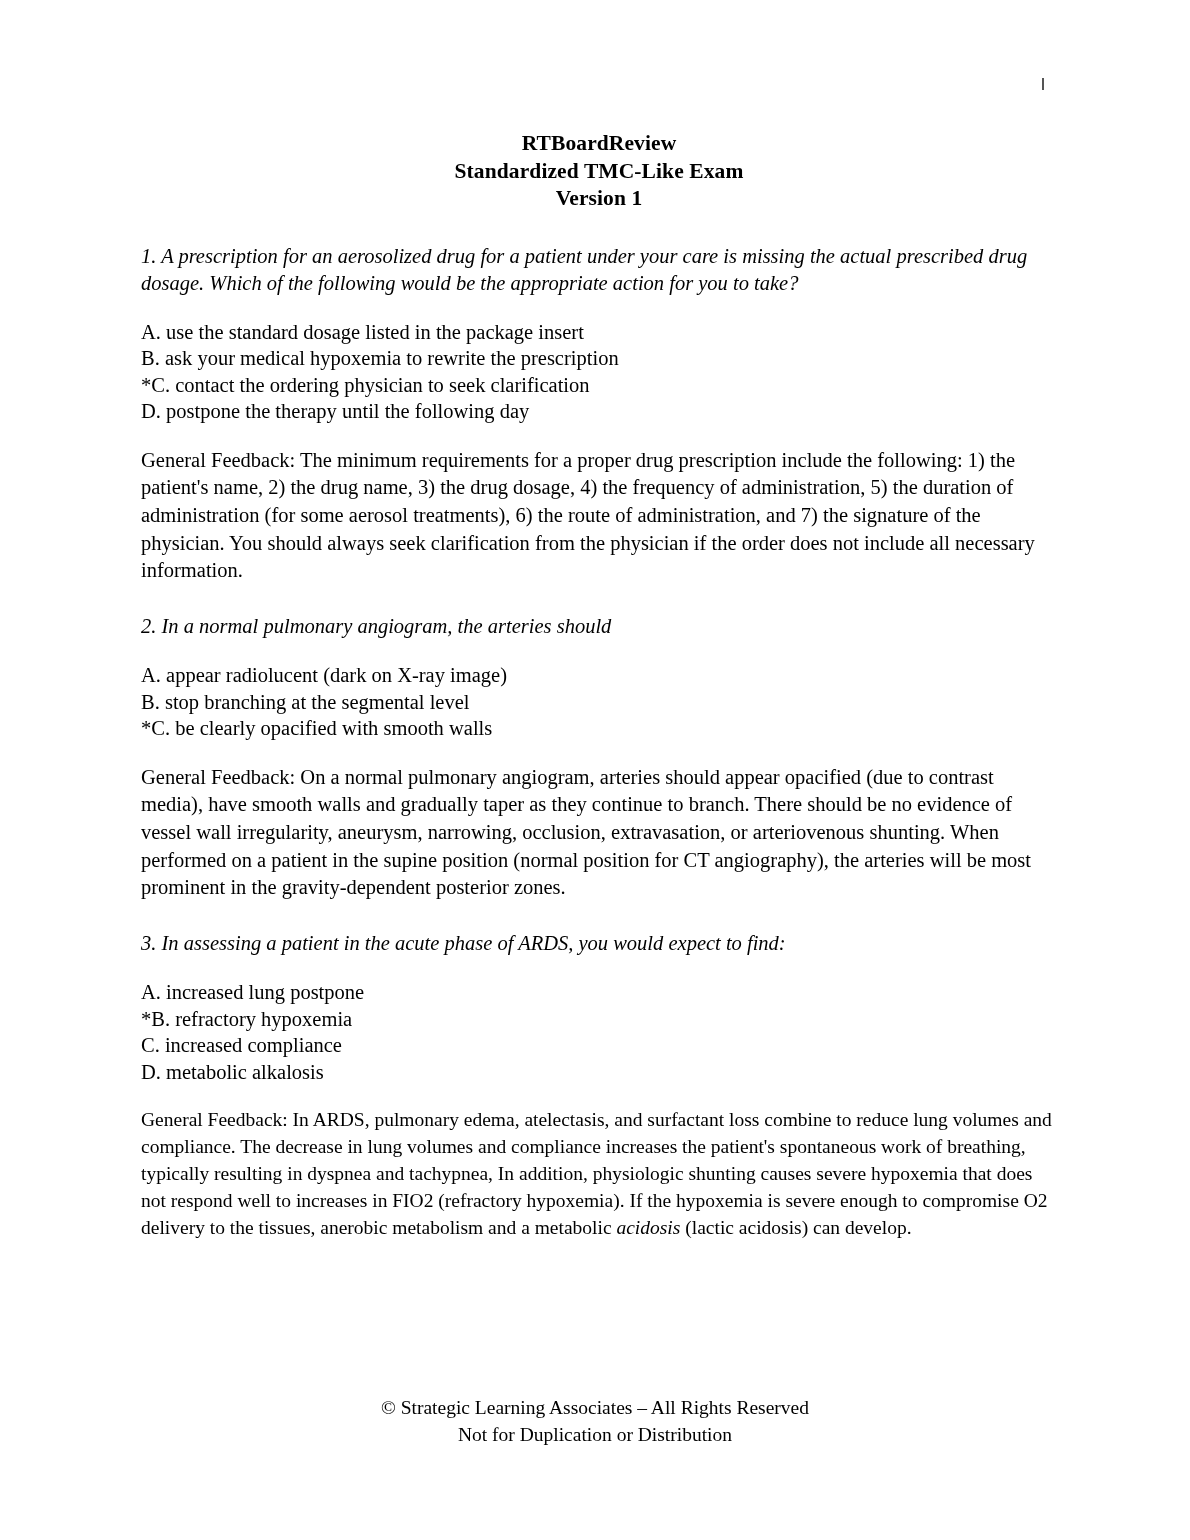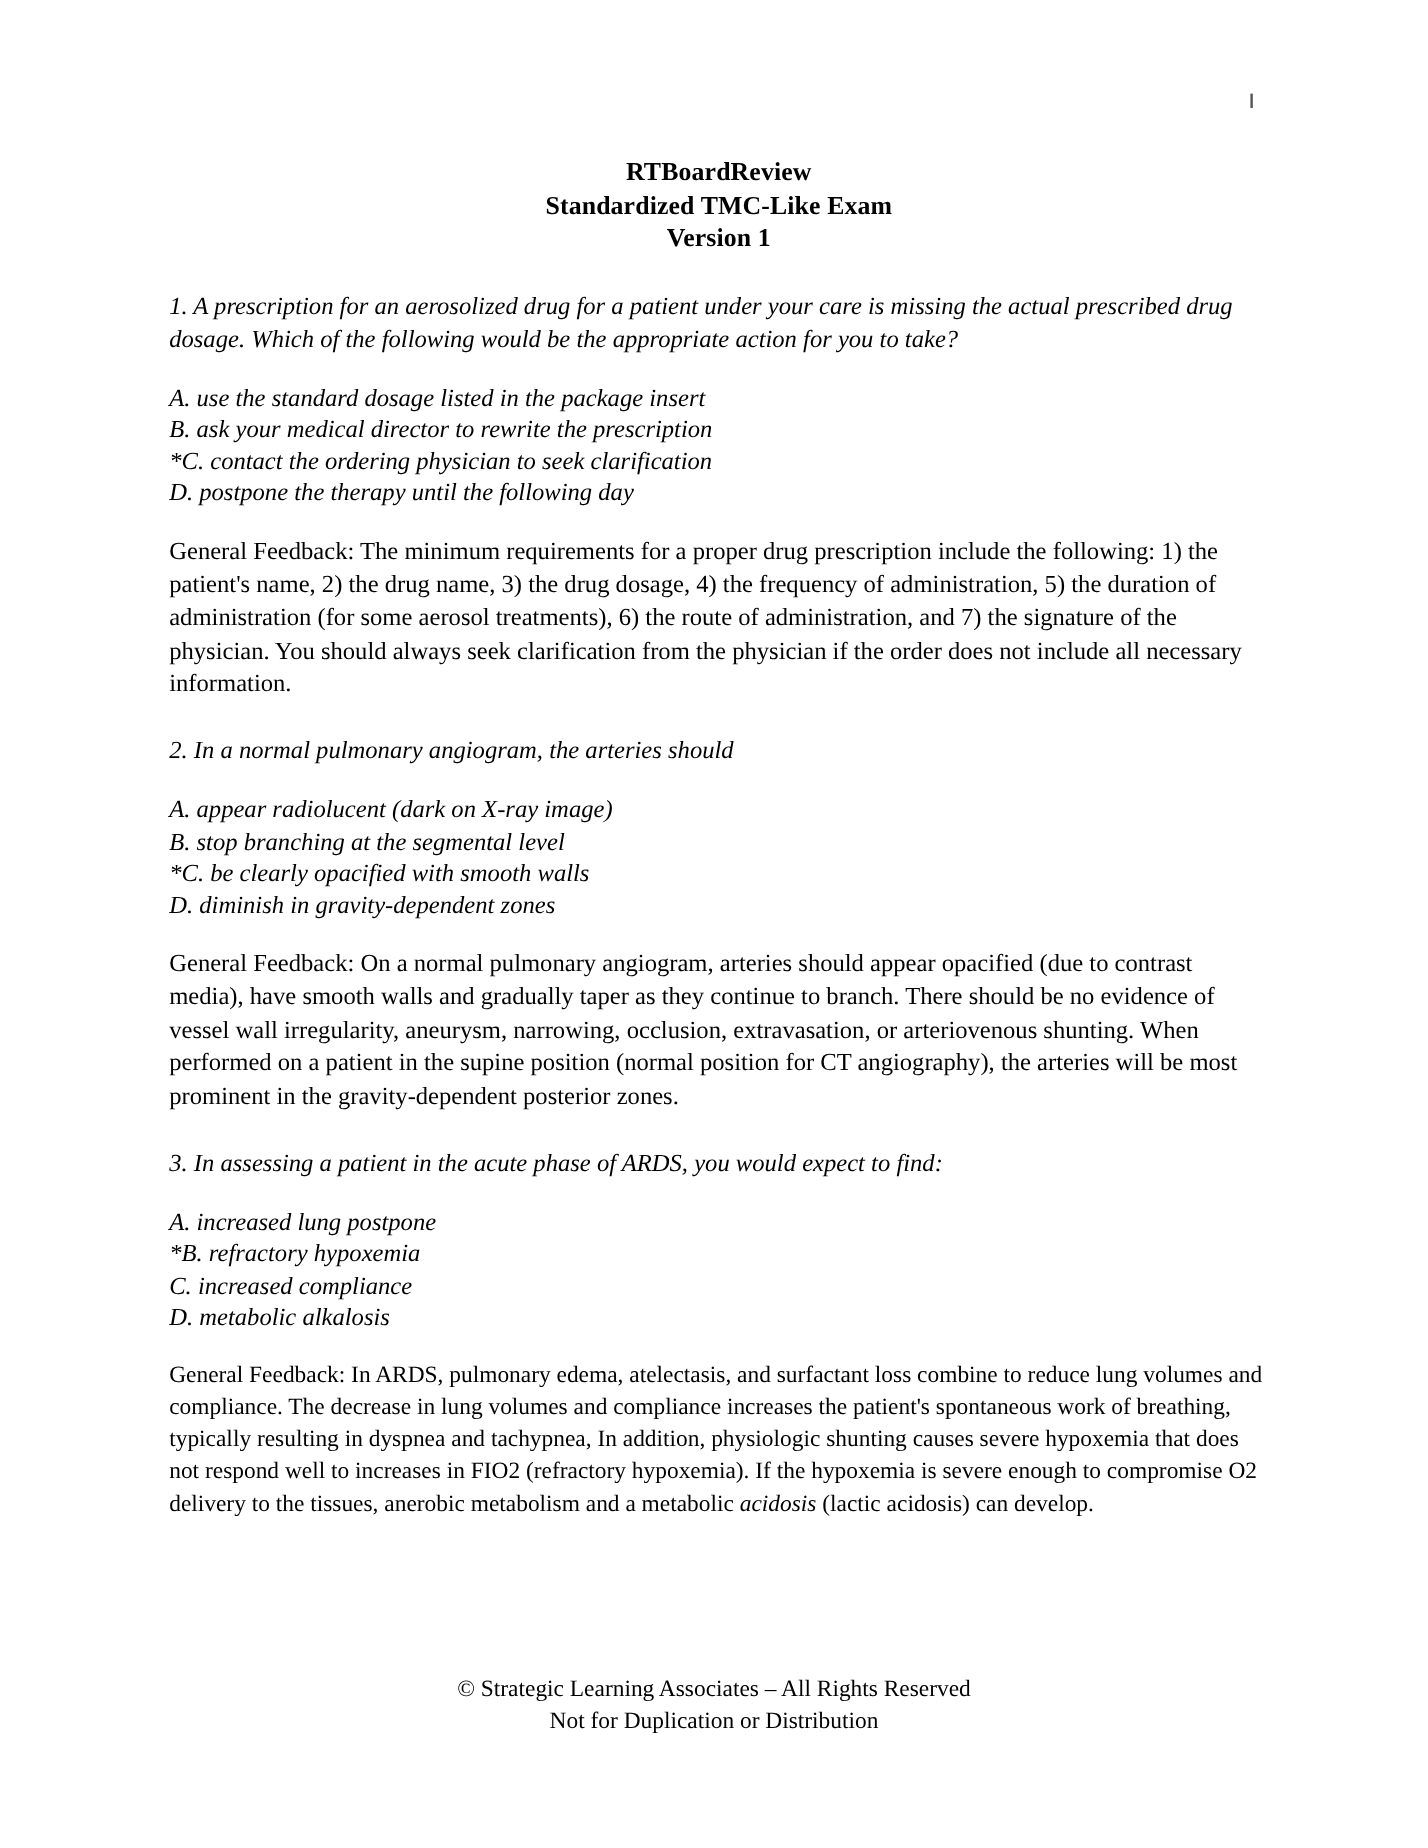--- a/index.html
+++ b/index.html
@@ -53,21 +53,20 @@
     font-size: 20.5px;
     line-height: 1.33;
     text-align: left;
     margin: 0 0 22px 0;
     font-style: italic;
   }
   .choices {
     font-size: 20.5px;
     line-height: 1.29;
     margin: 0 0 22px 0;
-    font-style: italic;
   }
   .choice { display: block; }
   .feedback {
     font-size: 20.5px;
     line-height: 1.35;
     margin: 0 0 28px 0;
     text-align: left;
   }
   .feedback.dense {
     font-size: 19.5px;
@@ -99,34 +98,33 @@
       <span class="title-line">Standardized TMC-Like Exam</span>
       <span class="title-line">Version 1</span>
     </div>
 
     <div class="questions">
 
       <div class="qblock">
         <p class="stem">1. A prescription for an aerosolized drug for a patient under your care is missing the actual prescribed drug dosage. Which of the following would be the appropriate action for you to take?</p>
         <div class="choices">
           <span class="choice">A. use the standard dosage listed in the package insert</span>
-          <span class="choice">B. ask your medical director to rewrite the prescription</span>
+          <span class="choice">B. ask your medical hypoxemia to rewrite the prescription</span>
           <span class="choice">*C. contact the ordering physician to seek clarification</span>
           <span class="choice">D. postpone the therapy until the following day</span>
         </div>
         <p class="feedback">General Feedback: The minimum requirements for a proper drug prescription include the following: 1) the patient's name, 2) the drug name, 3) the drug dosage, 4) the frequency of administration, 5) the duration of administration (for some aerosol treatments), 6) the route of administration, and 7) the signature of the physician. You should always seek clarification from the physician if the order does not include all necessary information.</p>
       </div>
 
       <div class="qblock">
         <p class="stem">2. In a normal pulmonary angiogram, the arteries should</p>
         <div class="choices">
           <span class="choice">A. appear radiolucent (dark on X-ray image)</span>
           <span class="choice">B. stop branching at the segmental level</span>
           <span class="choice">*C. be clearly opacified with smooth walls</span>
-          <span class="choice">D. diminish in gravity-dependent zones</span>
         </div>
         <p class="feedback">General Feedback: On a normal pulmonary angiogram, arteries should appear opacified (due to contrast media), have smooth walls and gradually taper as they continue to branch. There should be no evidence of vessel wall irregularity, aneurysm, narrowing, occlusion, extravasation, or arteriovenous shunting. When performed on a patient in the supine position (normal position for CT angiography), the arteries will be most prominent in the gravity-dependent posterior zones.</p>
       </div>
 
       <div class="qblock">
         <p class="stem">3. In assessing a patient in the acute phase of ARDS, you would expect to find:</p>
         <div class="choices">
           <span class="choice">A. increased lung postpone</span>
           <span class="choice">*B. refractory hypoxemia</span>
           <span class="choice">C. increased compliance</span>

